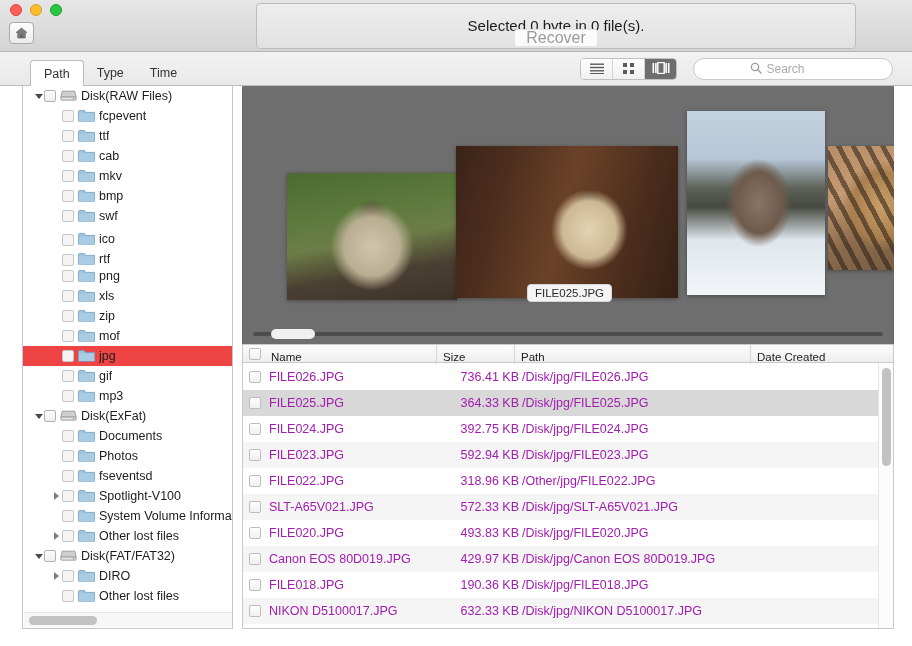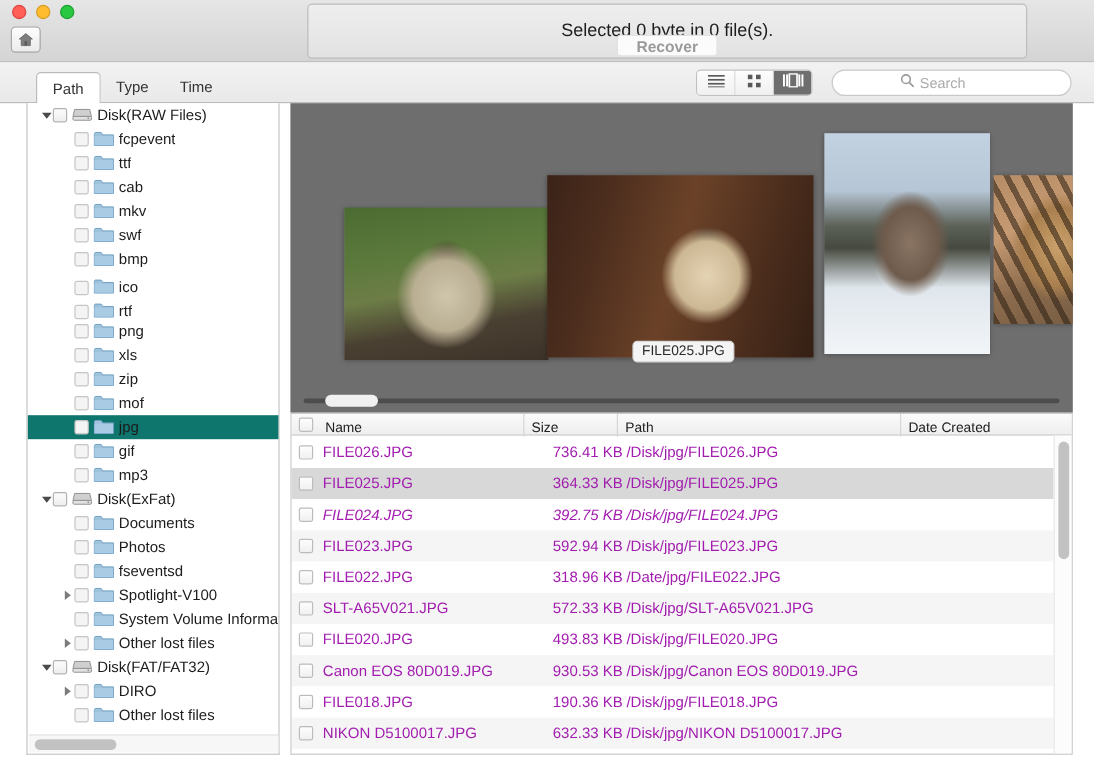--- a/index.html
+++ b/index.html
@@ -52,25 +52,24 @@
     position: absolute; left: 0; top: 13px; width: 100%;
     text-align: center;
     font-size: 15px; color: #1d1d1d;
   }
   .recover-btn {
     position: absolute; left: 50%; top: 25px;
     transform: translateX(-50%);
     width: 84px; height: 18px;
     background: #fbfbfb;
     border: 1px solid #e2e2e2; border-radius: 3px;
-    font-size: 13px; color: #9a9a9a;
+    font-size: 16px; color: #9a9a9a;
     display: flex; align-items: center; justify-content: center;
     font-family: "Liberation Sans", sans-serif;
     padding: 0;
-    font-weight: bold;
   }
 
   
   .toolbar {
     position: absolute; left: 0; top: 52px;
     width: 912px; height: 34px;
     background: linear-gradient(to bottom, #f2f2f2 0%, #e9e9e9 100%);
     border-bottom: 1px solid #bcbcbc;
   }
   .tabs {
@@ -136,21 +135,21 @@
     overflow: hidden;
   }
   .tree { position: absolute; left: 0; top: 0; width: 211px; }
   .tree-row {
     height: 20px;
     display: flex; align-items: center;
     font-size: 12.5px; color: #1c1c1c;
     white-space: nowrap;
     padding-right: 2px;
   }
-  .tree-row.selected { background: #0f766e; }
+  .tree-row.selected { background: #ef4444; }
   .twisty {
     width: 11px; height: 20px;
     display: flex; align-items: center; justify-content: center;
     flex: 0 0 11px;
   }
   .tri-down { width: 0; height: 0; border-left: 4.5px solid transparent; border-right: 4.5px solid transparent; border-top: 5px solid #4a4a4a; }
   .tri-right { width: 0; height: 0; border-top: 4.5px solid transparent; border-bottom: 4.5px solid transparent; border-left: 5px solid #7c7c7c; }
   .cb {
     width: 12px; height: 12px; flex: 0 0 12px;
     border: 1px solid #b2b2b2;
@@ -397,30 +396,30 @@
             </svg></span>
           <span class="tree-label">mkv</span>
         </div>
         <div class="tree-row" style="padding-left: 28px;">
           <span class="twisty"></span>
           <span class="cb dim"></span>
           <span class="tree-icon"><svg width="17" height="13" viewBox="0 0 17 13">
               <path d="M0.5 2.2 L0.5 12.2 L16.5 12.2 L16.5 3.4 L7.6 3.4 L6.3 1.4 L1.3 1.4 Z" fill="#9fc3dd" stroke="#6e9ec2" stroke-width="0.8"></path>
               <path d="M0.8 4.4 L16.2 4.4 L16.2 12 L0.8 12 Z" fill="#a9cbe4"></path>
             </svg></span>
+          <span class="tree-label">bmp</span>
+        </div>
+        <div class="tree-row" style="padding-left: 28px;">
+          <span class="twisty"></span>
+          <span class="cb dim"></span>
+          <span class="tree-icon"><svg width="17" height="13" viewBox="0 0 17 13">
+              <path d="M0.5 2.2 L0.5 12.2 L16.5 12.2 L16.5 3.4 L7.6 3.4 L6.3 1.4 L1.3 1.4 Z" fill="#9fc3dd" stroke="#6e9ec2" stroke-width="0.8"></path>
+              <path d="M0.8 4.4 L16.2 4.4 L16.2 12 L0.8 12 Z" fill="#a9cbe4"></path>
+            </svg></span>
           <span class="tree-label">swf</span>
-        </div>
-        <div class="tree-row" style="padding-left: 28px;">
-          <span class="twisty"></span>
-          <span class="cb dim"></span>
-          <span class="tree-icon"><svg width="17" height="13" viewBox="0 0 17 13">
-              <path d="M0.5 2.2 L0.5 12.2 L16.5 12.2 L16.5 3.4 L7.6 3.4 L6.3 1.4 L1.3 1.4 Z" fill="#9fc3dd" stroke="#6e9ec2" stroke-width="0.8"></path>
-              <path d="M0.8 4.4 L16.2 4.4 L16.2 12 L0.8 12 Z" fill="#a9cbe4"></path>
-            </svg></span>
-          <span class="tree-label">bmp</span>
         </div>
         <div class="tree-row" style="padding-left: 28px; align-items: flex-end;">
           <span class="twisty"></span>
           <span class="cb dim"></span>
           <span class="tree-icon"><svg width="17" height="13" viewBox="0 0 17 13">
               <path d="M0.5 2.2 L0.5 12.2 L16.5 12.2 L16.5 3.4 L7.6 3.4 L6.3 1.4 L1.3 1.4 Z" fill="#9fc3dd" stroke="#6e9ec2" stroke-width="0.8"></path>
               <path d="M0.8 4.4 L16.2 4.4 L16.2 12 L0.8 12 Z" fill="#a9cbe4"></path>
             </svg></span>
           <span class="tree-label">ico</span>
         </div>
@@ -646,21 +645,21 @@
           <span class="cell c-path">/Disk/jpg/FILE026.JPG</span>
         </div>
         <div class="trow selected" style="top: 45px;">
           <span class="cell c-cb">
             <span class="rcb"></span>
           </span>
           <span class="cell c-name">FILE025.JPG</span>
           <span class="cell c-size">364.33 KB</span>
           <span class="cell c-path">/Disk/jpg/FILE025.JPG</span>
         </div>
-        <div class="trow odd" style="top: 71px; font-style: italic;">
+        <div class="trow odd" style="top: 71px;">
           <span class="cell c-cb">
             <span class="rcb"></span>
           </span>
           <span class="cell c-name">FILE024.JPG</span>
           <span class="cell c-size">392.75 KB</span>
           <span class="cell c-path">/Disk/jpg/FILE024.JPG</span>
         </div>
         <div class="trow even" style="top: 97px;">
           <span class="cell c-cb">
             <span class="rcb"></span>
@@ -668,21 +667,21 @@
           <span class="cell c-name">FILE023.JPG</span>
           <span class="cell c-size">592.94 KB</span>
           <span class="cell c-path">/Disk/jpg/FILE023.JPG</span>
         </div>
         <div class="trow odd" style="top: 123px;">
           <span class="cell c-cb">
             <span class="rcb"></span>
           </span>
           <span class="cell c-name">FILE022.JPG</span>
           <span class="cell c-size">318.96 KB</span>
-          <span class="cell c-path">/Date/jpg/FILE022.JPG</span>
+          <span class="cell c-path">/Other/jpg/FILE022.JPG</span>
         </div>
         <div class="trow even" style="top: 149px;">
           <span class="cell c-cb">
             <span class="rcb"></span>
           </span>
           <span class="cell c-name">SLT-A65V021.JPG</span>
           <span class="cell c-size">572.33 KB</span>
           <span class="cell c-path">/Disk/jpg/SLT-A65V021.JPG</span>
         </div>
         <div class="trow odd" style="top: 175px;">
@@ -691,21 +690,21 @@
           </span>
           <span class="cell c-name">FILE020.JPG</span>
           <span class="cell c-size">493.83 KB</span>
           <span class="cell c-path">/Disk/jpg/FILE020.JPG</span>
         </div>
         <div class="trow even" style="top: 201px;">
           <span class="cell c-cb">
             <span class="rcb"></span>
           </span>
           <span class="cell c-name">Canon EOS 80D019.JPG</span>
-          <span class="cell c-size">930.53 KB</span>
+          <span class="cell c-size">429.97 KB</span>
           <span class="cell c-path">/Disk/jpg/Canon EOS 80D019.JPG</span>
         </div>
         <div class="trow odd" style="top: 227px;">
           <span class="cell c-cb">
             <span class="rcb"></span>
           </span>
           <span class="cell c-name">FILE018.JPG</span>
           <span class="cell c-size">190.36 KB</span>
           <span class="cell c-path">/Disk/jpg/FILE018.JPG</span>
         </div>

